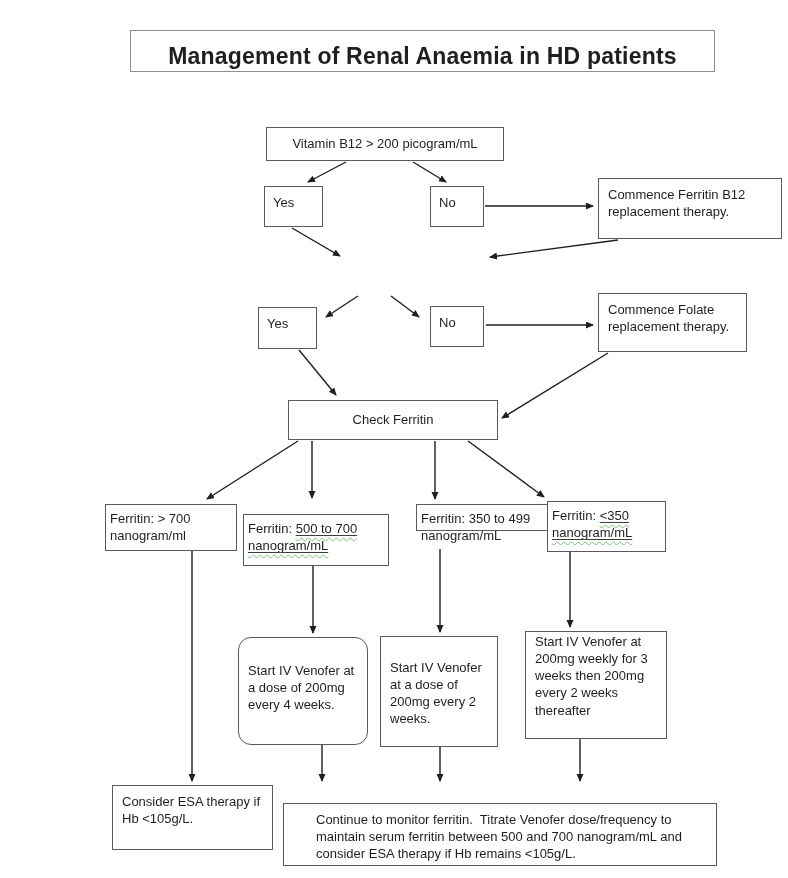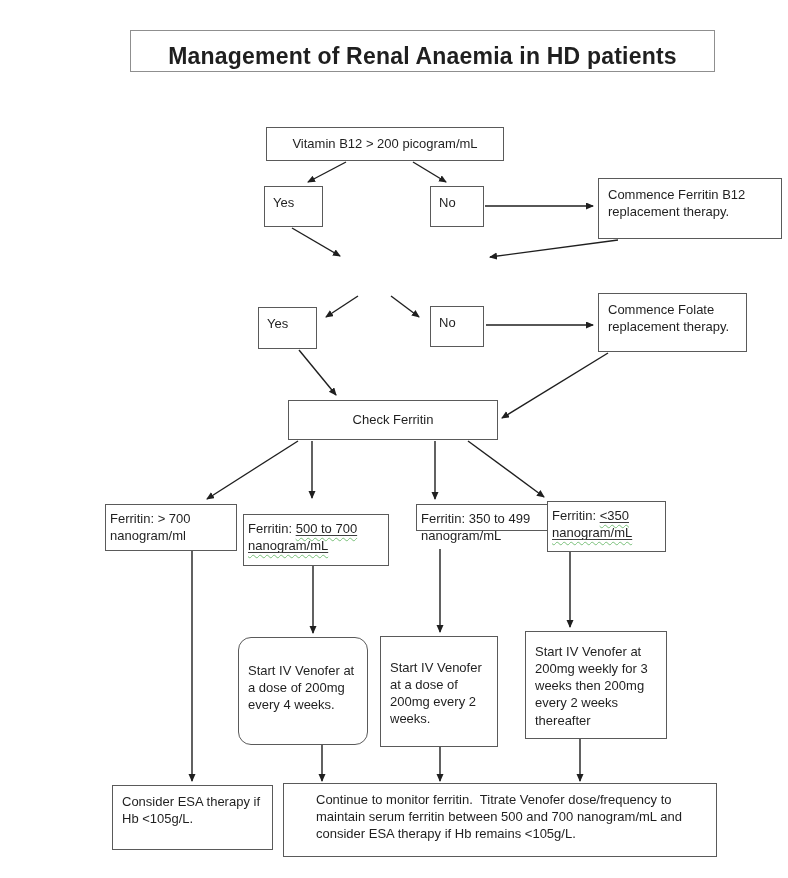--- a/index.html
+++ b/index.html
@@ -30,23 +30,23 @@
   .yes2{left:258px;top:307px;width:59px;height:42px;}
   .no2{left:430px;top:306px;width:54px;height:41px;}
   .commfol{left:598px;top:293px;width:149px;height:59px;}
   .checkfer{left:288px;top:400px;width:210px;height:40px;}
   .ferr1{left:105px;top:504px;width:132px;height:47px;}
   .ferr2{left:243px;top:502px;width:146px;height:52px;margin-top:12px;}
   .ferr3{left:416px;top:504px;width:136px;height:27px;}
   .ferr4{left:547px;top:501px;width:119px;height:51px;}
   .ven1{left:238px;top:637px;width:130px;height:108px;padding-top:24px;border-radius:13px;}
   .ven2{left:380px;top:636px;width:118px;height:111px;padding-top:22px;}
-  .ven3{left:525px;top:631px;width:142px;height:108px;padding-top:11px;}
+  .ven3{left:525px;top:631px;width:142px;height:108px;padding-top:1px;}
   .esa{left:112px;top:785px;width:161px;height:65px;}
-  .monitor{left:283px;top:783px;width:434px;height:74px;padding-left:32px;}
+  .monitor{left:283px;top:803px;width:434px;height:63px;padding-left:32px;}
   .monitor .txt{white-space:pre-wrap;}
   .smallpad{padding:5px 4px;}
   .ynpad{padding:7px 0 0 8px;}
   .uline{text-decoration:underline;text-decoration-color:#3d3d3d;text-decoration-thickness:1px;text-underline-offset:2px;}
   .squiggle{text-decoration:underline wavy #79c07a;text-decoration-thickness:1px;text-underline-offset:4px;}
   svg.arrows{position:absolute;left:0;top:0;pointer-events:none;}
 </style>
 </head>
 <body>
 

